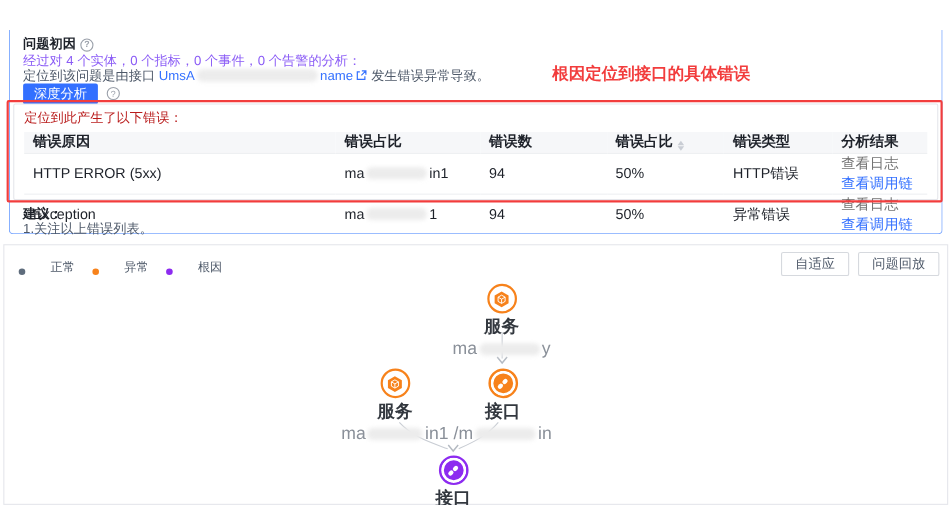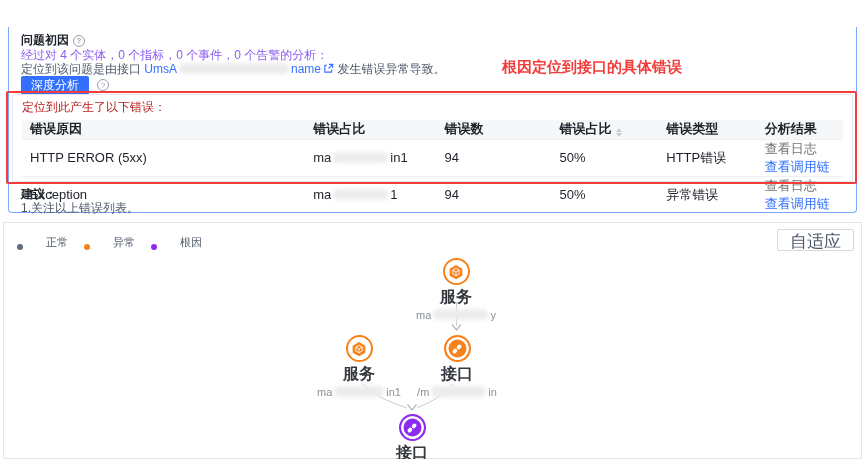--- a/index.html
+++ b/index.html
@@ -59,30 +59,30 @@
          border-radius:2px; z-index:4; pointer-events:none; }
 
   
   .topo { position:absolute; left:3px; top:222px; width:859px; height:237px; background:#fff; border:1px solid #e5e6eb; }
   .legend { position:absolute; left:13px; top:12px; display:flex; gap:16px; align-items:center; color:#4e5969; font-size:11px; }
   .leg-item { display:flex; align-items:flex-end; gap:23px; }
   .dot { width:6px; height:6px; border-radius:50%; display:inline-block; }
   .dot.normal { background:#5e6c7c; } .dot.abn { background:#f7821b; } .dot.root { background:#8d2bf0; }
   .topo-btns { position:absolute; right:7px; top:6px; display:flex; gap:8px; }
   .topo-btns button { height:22px; padding:0 12px; background:#fff; border:1px solid #d6d9de; border-radius:2px;
-         color:#4e5969; font-size:17px; cursor:pointer; }
+         color:#4e5969; font-size:12px; cursor:pointer; }
 
   .edges { position:absolute; left:0; top:0; pointer-events:none; }
   .node { position:absolute; width:130px; transform:translateX(-50%); text-align:center; cursor:pointer; }
   .circle { width:27px; height:27px; border-radius:50%; margin:0 auto; display:flex; align-items:center; justify-content:center; }
   .circle.ring-orange { border:2px solid #f7821b; background:#fff; }
   .circle.fill-orange { border:2px solid #f7821b; background:#f7821b; box-shadow:inset 0 0 0 2.5px #fff; }
   .circle.fill-purple { border:2px solid #8d2bf0; background:#8d2bf0; box-shadow:inset 0 0 0 2.5px #fff; }
   .n-type { margin-top:2px; font-size:16px; font-weight:bold; color:#33383f; }
-  .n-name { margin-top:1px; font-size:11px; color:#8a9099; white-space:nowrap; }
+  .n-name { margin-top:1px; font-size:16px; color:#8a9099; white-space:nowrap; }
 
   
   .blur { display:inline-block; background:#ececec; filter:blur(2px); border-radius:5px; height:11px;
           vertical-align:-1px; margin:0 2px; }
   .bw110 { width:110px; } .bw55 { width:55px; } .bw50 { width:50px; }
 </style>
 </head>
 <body>
 
 <div class="page">
@@ -171,20 +171,21 @@
           <span class="dot abn"></span>
           <span>异常</span>
         </span>
       <span class="leg-item">
           <span class="dot root"></span>
           <span>根因</span>
         </span>
     </div>
     <div class="topo-btns">
       <button>自适应</button>
+      <button>问题回放</button>
     </div>
 
     <svg class="edges" width="859" height="237">
       <line x1="452.5" y1="79" x2="452.5" y2="103" stroke="#c9cdd4" stroke-width="1"></line>
       <polyline points="448,101.5 452.5,107 457,101.5" fill="none" stroke="#b4bac2" stroke-width="1.3"></polyline>
       <path d="M 359 161 C 372 175, 390 180, 403 185" fill="none" stroke="#c9cdd4" stroke-width="1"></path>
       <path d="M 449 161 C 438 174, 424 180, 413 185" fill="none" stroke="#c9cdd4" stroke-width="1"></path>
       <polyline points="403.5,181.5 408,187 412.5,181.5" fill="none" stroke="#b4bac2" stroke-width="1.3"></polyline>
     </svg>
 

